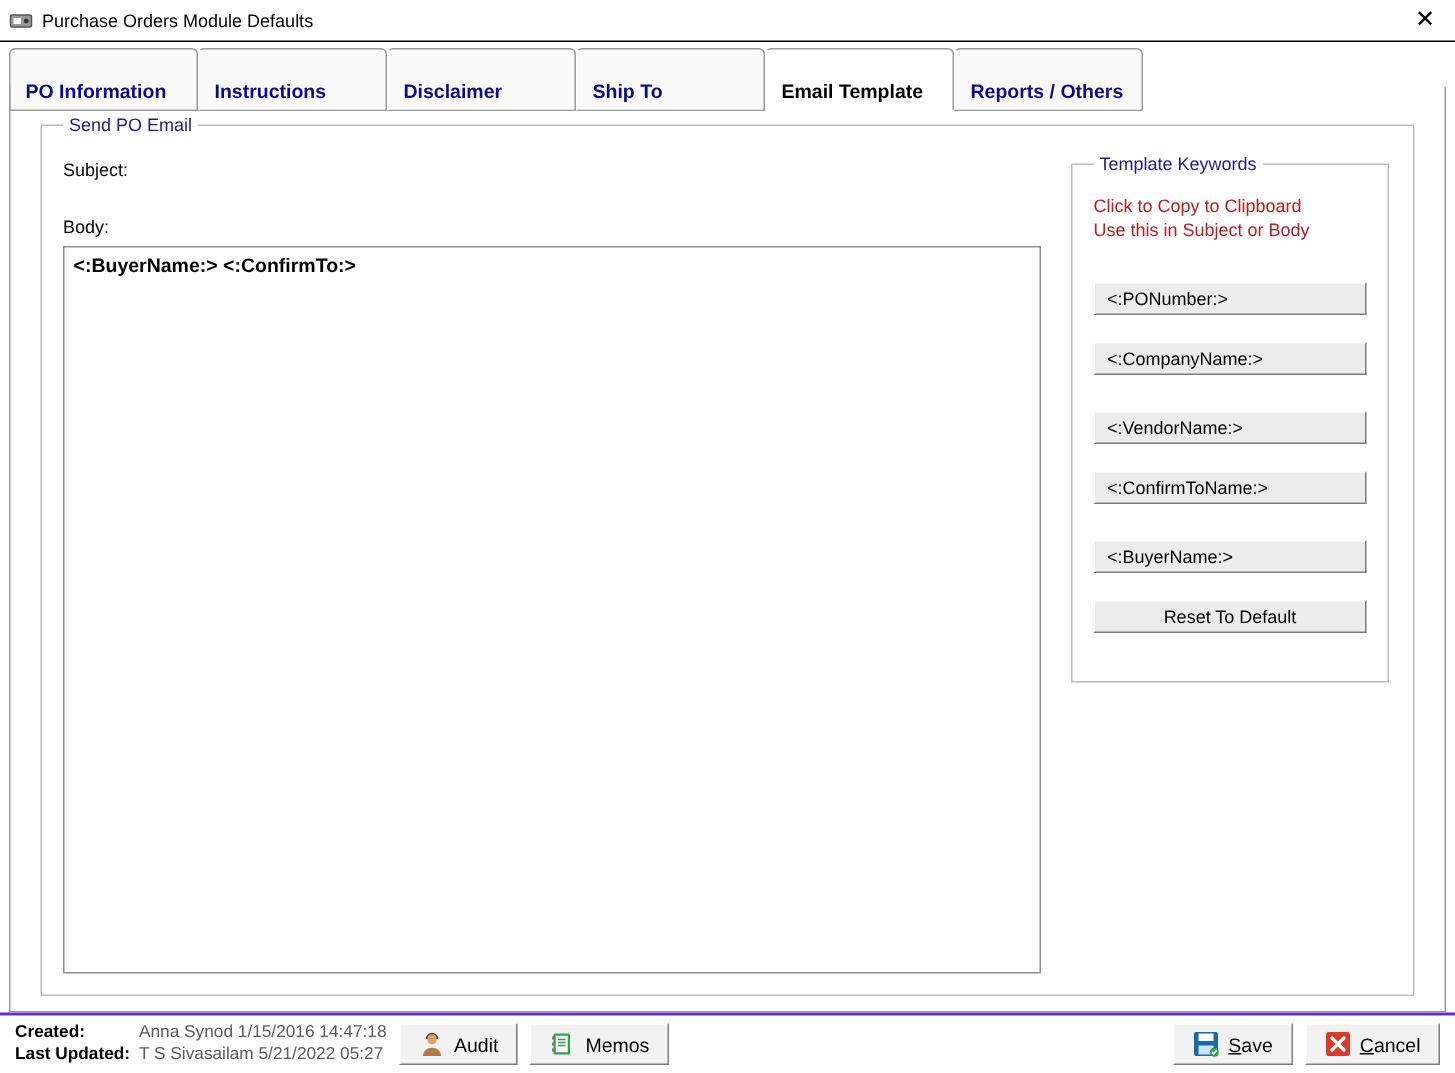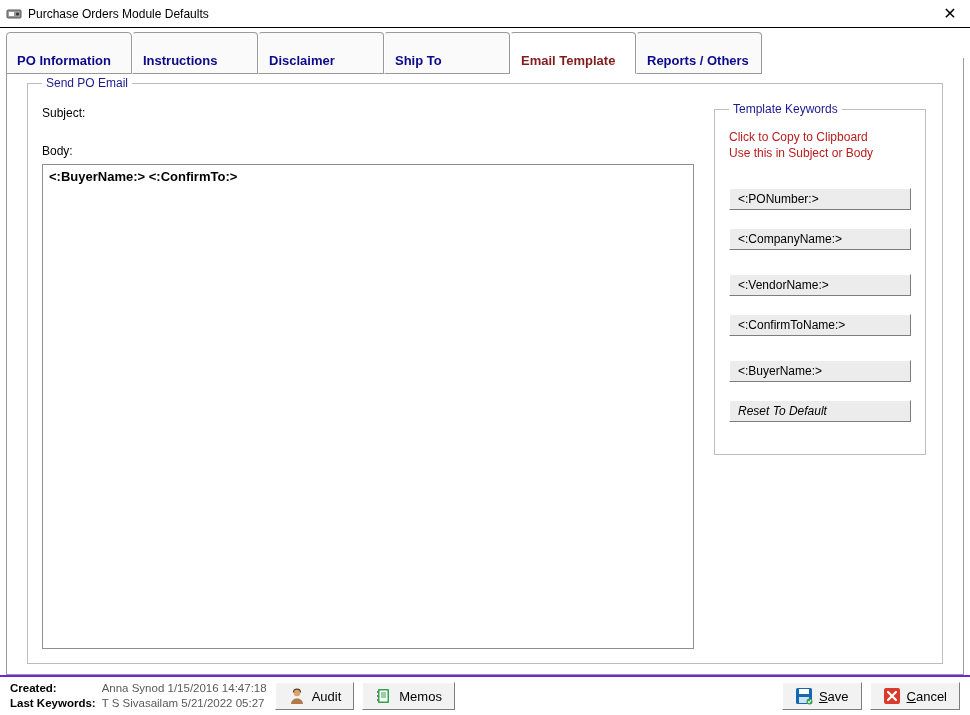--- a/index.html
+++ b/index.html
@@ -56,21 +56,21 @@
     font-size: 13px;
     font-weight: 700;
     color: #0a0a8a;
     cursor: default;
     position: relative;
     background:#fcfcfc;
   }
   .tab:first-child { border-left: 1px solid #9a9a9a; }
   .tab.active {
     background: #fff;
-    color: #7f1d1d;
+    color: #000000;
     border-bottom: 1px solid #fff;
     z-index: 2;
   }
   .tab.inactive { color: #0a0a8a; background:#fafafa;}
   .tabbody {
     border: 1px solid #9a9a9a;
     border-top: none;
     height: calc(100% - 26px);
     padding: 18px 18px 10px 18px;
     position: relative;
@@ -137,21 +137,21 @@
     border-left:1px solid #fff;
     border-right:1px solid #7d7d7d;
     border-bottom:1px solid #7d7d7d;
     padding:3px 8px;
     font-size:12px;
     font-family:inherit;
     cursor:default;
     margin-bottom:18px;
   }
   .kw-spacer { height:6px; }
-  .reset-button { text-align:left; margin-top:14px;font-style:italic; }
+  .reset-button { text-align:center; margin-top:14px; }
   
   .footer {
     height:40px;
     border-top:2px solid #6d28d9;
     display:flex;
     align-items:center;
     padding:0 10px;
     gap:8px;
     font-size:11.5px;
   }
@@ -243,21 +243,21 @@
         </div>
       </div>
     </fieldset>
   </div>
 </div>
 
 <div class="footer">
   <div class="meta">
     <span class="k">Created:</span>
     <span class="v">Anna Synod 1/15/2016 14:47:18</span>
-    <span class="k">Last Keywords:</span>
+    <span class="k">Last Updated:</span>
     <span class="v">T S Sivasailam 5/21/2022 05:27</span>
   </div>
 
   <button class="btn">
     <span class="ic">
       <svg viewBox="0 0 18 18" width="18" height="18">
         <circle cx="9" cy="6" r="3.2" fill="#d9a36a"></circle>
         <path d="M3 17c0-3.5 3-5.5 6-5.5s6 2 6 5.5z" fill="#b4794a"></path>
         <path d="M5.5 5.5c0-2 1.6-3.4 3.5-3.4s3.5 1.4 3.5 3.4" fill="none" stroke="#613a1d" stroke-width="1.2"></path>
       </svg>

